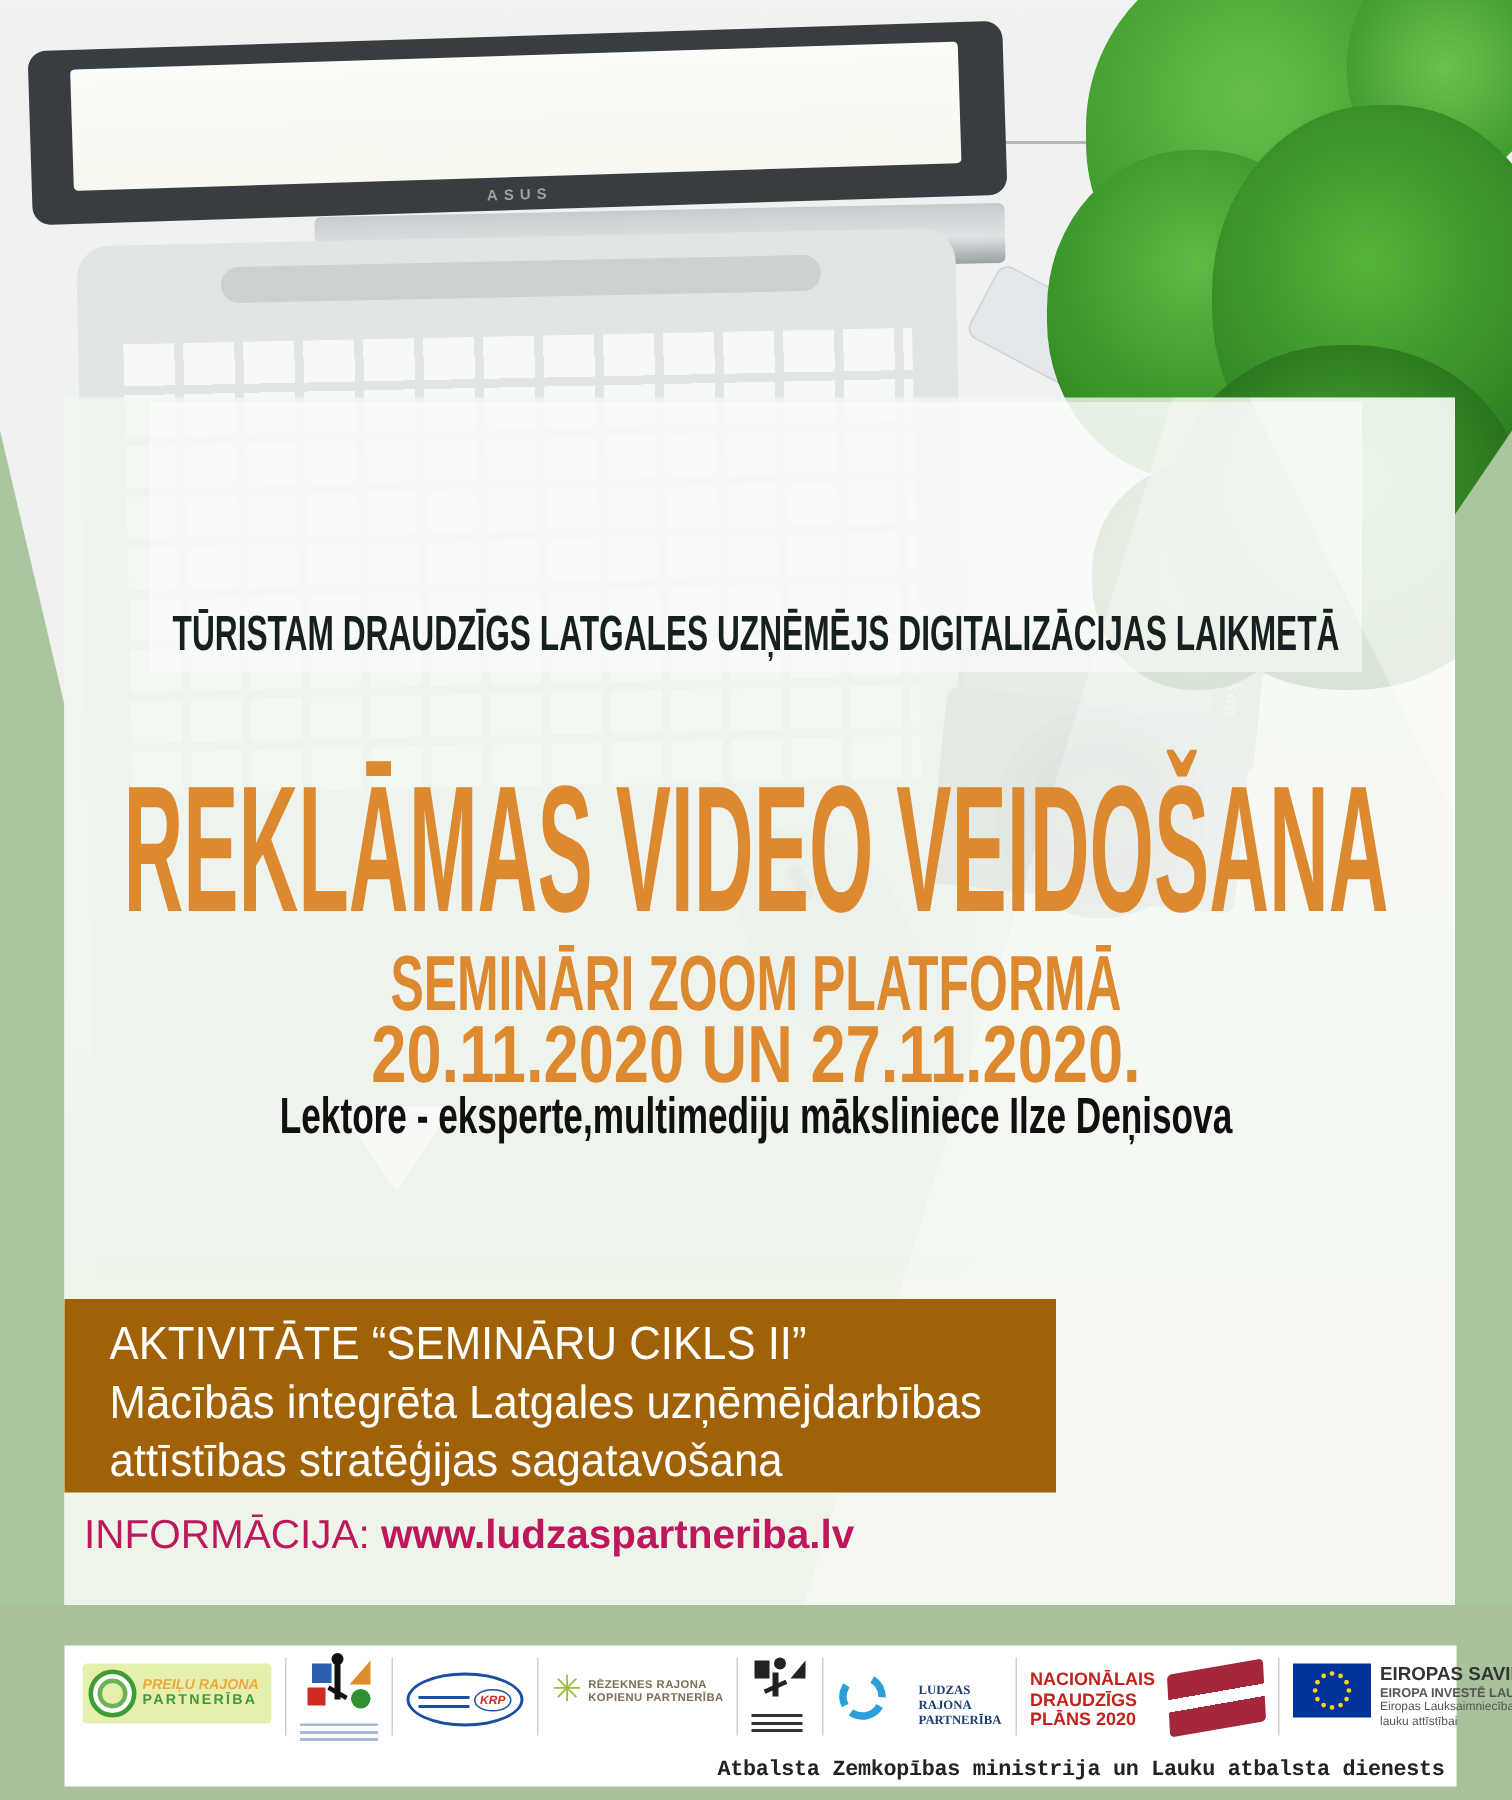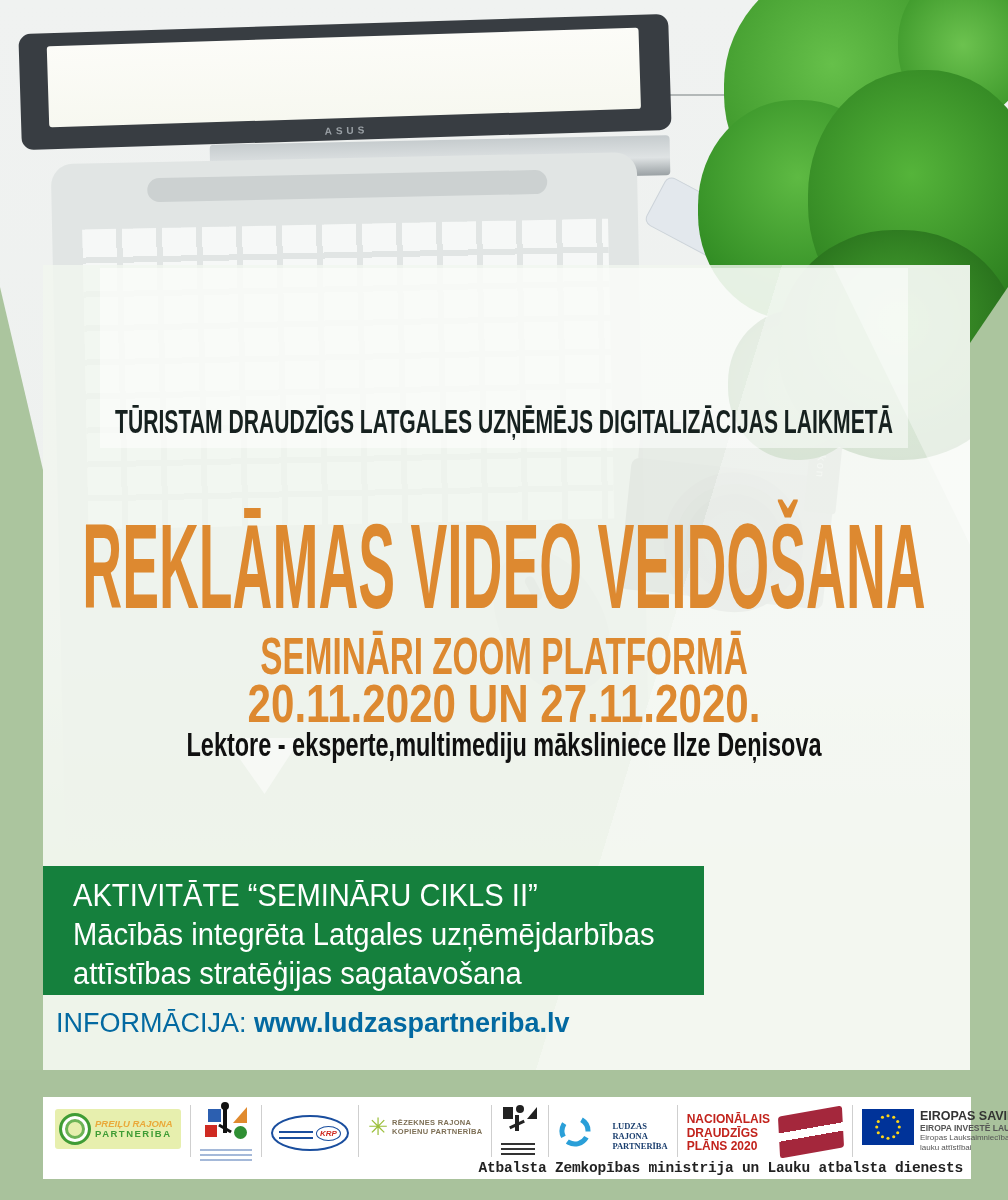--- a/index.html
+++ b/index.html
@@ -66,30 +66,30 @@
   
   .eu-text{position:absolute;left:43px;top:281px;width:927px;text-align:center;
     font-size:26px;line-height:31px;color:#1e1e1e;}
   .cond{position:absolute;left:50%;white-space:nowrap;font-weight:700;transform-origin:50% 50%;}
   .h-project{top:403px;font-size:33px;color:#16211f;transform:translateX(-50%) scaleX(.64);letter-spacing:0;}
   .h-main{top:497px;font-size:120px;color:#dd8930;transform:translateX(-50%) scaleX(.46);}
   .h-sub{top:626px;font-size:52px;color:#dd8930;transform:translateX(-50%) scaleX(.64);}
   .h-dates{top:672px;font-size:54px;color:#dd8930;transform:translateX(-50%) scaleX(.78);}
   .h-lect{top:725px;font-size:34px;color:#101010;transform:translateX(-50%) scaleX(.69);}
 
-  .activity-box{position:absolute;left:43px;top:866px;width:661px;height:129px;background:#15803d;
+  .activity-box{position:absolute;left:43px;top:866px;width:661px;height:129px;background:#a16207;
     color:#fff;padding:10px 0 0 30px;box-sizing:border-box;}
   .activity-box div{white-space:nowrap;transform:scaleX(.94);transform-origin:0 50%;
     font-size:31px;line-height:39px;}
 
-  .info{position:absolute;left:56px;top:1006px;font-size:27px;line-height:34px;color:#0369a1;}
+  .info{position:absolute;left:56px;top:1006px;font-size:27px;line-height:34px;color:#be185d;}
   .info b{font-weight:700;}
 
   
-  .logo-bar{position:absolute;left:43px;top:1097px;width:928px;height:82px;background:#ffffff;
+  .logo-bar{position:absolute;left:43px;top:1097px;width:928px;height:94px;background:#ffffff;
     display:flex;align-items:flex-start;padding:6px 8px 0 12px;box-sizing:border-box;gap:9px;}
   .sep{width:1px;height:52px;background:#cfcfcf;flex:none;margin-top:2px;}
   .lg{flex:none;position:relative;}
   .preilu{width:126px;height:40px;background:#e7efae;border-radius:3px;display:flex;align-items:center;padding:2px 4px;box-sizing:border-box;margin-top:6px;}
   .preilu-emblem{width:26px;height:26px;border:3px solid #3f9c35;border-radius:50%;flex:none;
     box-shadow:inset 0 0 0 3px #fff, inset 0 0 0 6px #6db356;}
   .preilu-texts{margin-left:4px;line-height:10px;}
   .preilu-l1{font-size:9.5px;font-weight:700;font-style:italic;color:#eaa93a;}
   .preilu-l2{font-size:9.5px;font-weight:700;color:#3f9c35;letter-spacing:1.5px;}
   .figlogo{width:52px;height:56px;margin-top:4px;}

